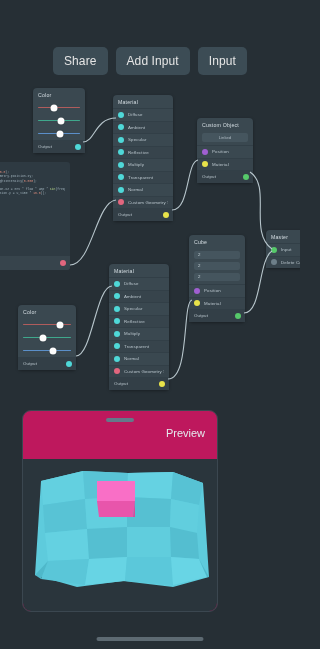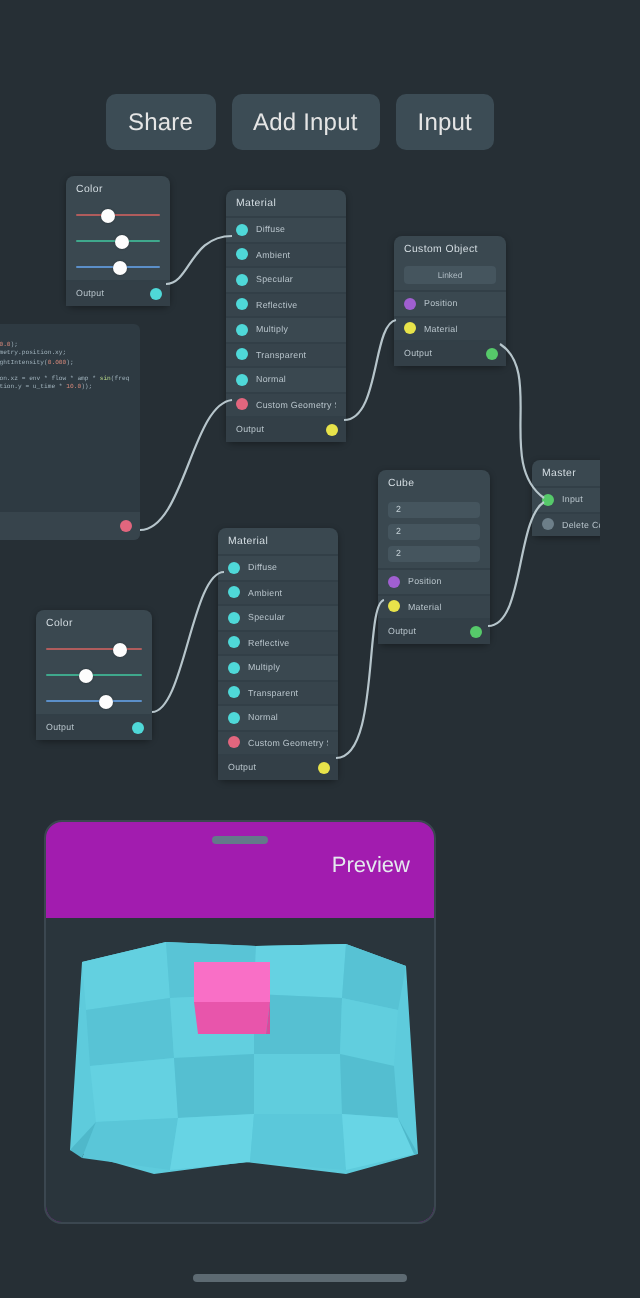--- a/index.html
+++ b/index.html
@@ -192,21 +192,21 @@
     color: #aebbc3;
   }
 
   
   .preview {
     position: absolute;
     left: 22px;
     top: 410px;
     width: 194px;
     height: 200px;
-    background: #a21caf;
+    background: #be185d;
     border-radius: 9px;
     border: 1px solid #3b4750;
     z-index: 50;
     overflow: hidden;
   }
   .grabber {
     position: absolute;
     top: 7px;
     left: 50%;
     transform: translateX(-50%);

